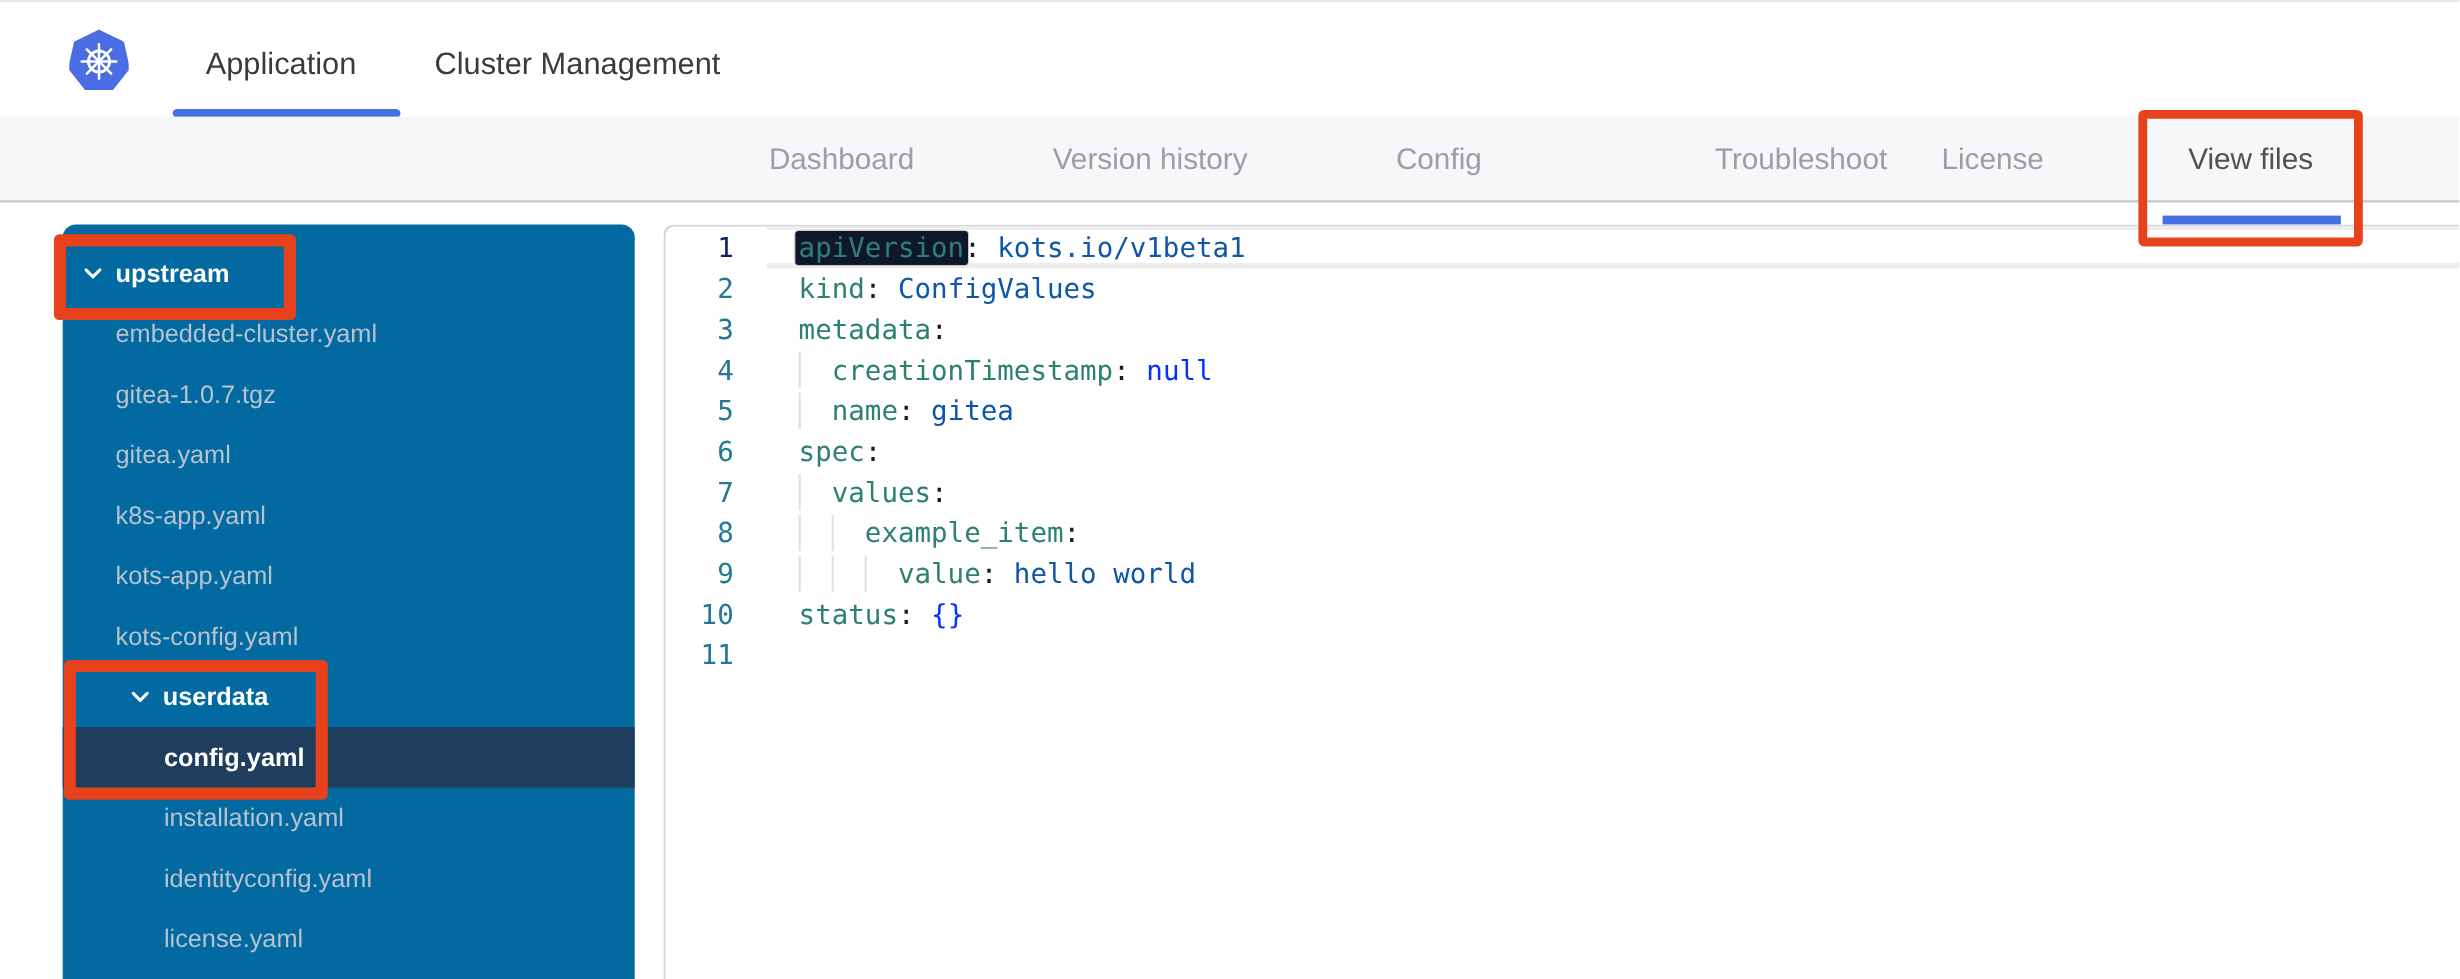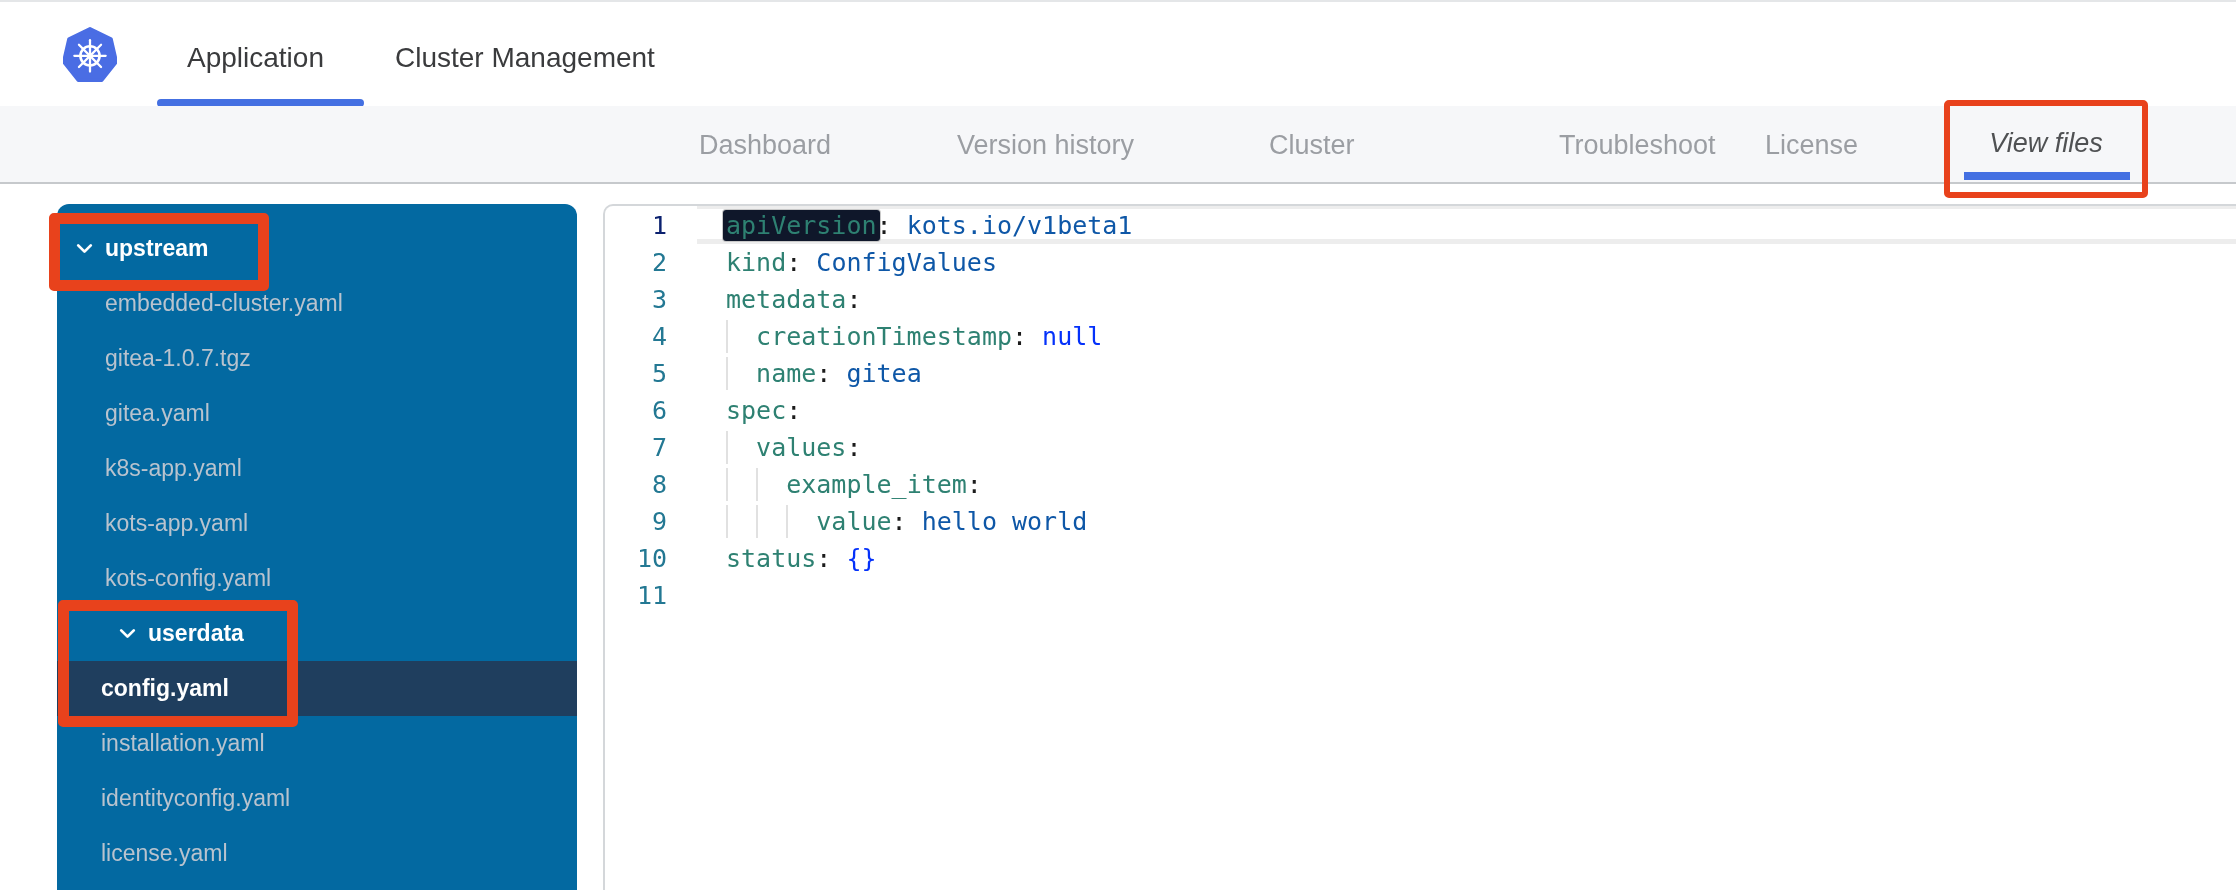--- a/index.html
+++ b/index.html
@@ -13,38 +13,38 @@
   .htab{position:absolute;top:40px;font-size:28px;font-weight:500;color:#3a3b3d;cursor:pointer;}
   .htab.app{left:187px;}
   .htab.cluster{left:395px;}
   .app-underline{position:absolute;left:157px;top:97px;width:207px;height:8px;
                  border-radius:4px;background:#4470e2;}
 
   
   .subnav{position:absolute;left:0;top:106px;width:100%;height:76px;background:#f6f7f9;
           border-bottom:2px solid #c6c9cc;}
   .subnav-item{position:absolute;top:24px;font-size:27px;color:#9b9ea3;cursor:pointer;white-space:nowrap;}
-  .vf-box{position:absolute;left:1944px;top:100px;width:204px;height:98px;
-          border:6px solid #0ea5e9;border-radius:5px;box-sizing:border-box;z-index:30;font-style:italic;}
+  .vf-box{position:absolute;left:1944px;top:100px;width:204px;height:124px;
+          border:8px solid #0ea5e9;border-radius:5px;box-sizing:border-box;z-index:30;}
   .vf-label{position:absolute;left:0;right:0;top:22px;text-align:center;
             font-size:27px;font-weight:500;color:#4f5153;cursor:pointer;}
   .vf-underline{position:absolute;left:14px;right:12px;bottom:12px;height:8px;background:#4470e2;}
 
   
   .sidebar{position:absolute;left:57px;top:204px;width:520px;height:824px;
            background:#0369a1;border-radius:12px 12px 0 0;padding-top:17px;box-sizing:border-box;z-index:5;}
   .trow{position:relative;height:55px;display:flex;align-items:center;
         font-size:23px;color:#b9c3ce;cursor:pointer;white-space:nowrap;}
   .trow.folder{font-weight:700;color:#ffffff;}
   .trow.selected{font-weight:700;color:#ffffff;background:#1f3e5e;}
   .trow .chev{display:inline-flex;margin-right:10px;}
   .trow.d0.folder{padding-left:17px;}
   .trow.d1.file{padding-left:48px;}
   .trow.d1.folder{padding-left:60px;}
-  .trow.d2.file{padding-left:44px;}
+  .trow.d2.file{padding-left:92px;}
 
   
   .annot{position:absolute;border:11px solid #e8421c;border-radius:5px;box-sizing:border-box;z-index:40;}
   .annot.upstream{left:49px;top:213px;width:220px;height:78px;}
   .annot.userdata{left:58px;top:600px;width:240px;height:127px;}
 
   
   .editor{position:absolute;left:603px;top:204px;right:0;bottom:0;background:#fff;
           border-top:2px solid #d4d7da;border-left:2px solid #d4d7da;border-radius:10px 0 0 0;}
   .curline{position:absolute;left:92px;right:0;top:0;height:38px;box-sizing:border-box;
@@ -87,21 +87,21 @@
       </g>
     </svg>
     <div class="htab app">Application</div>
     <div class="htab cluster">Cluster Management</div>
     <div class="app-underline"></div>
   </div>
 
   <div class="subnav">
       <div class="subnav-item" style="left: 699px;">Dashboard</div>
       <div class="subnav-item" style="left: 957px;">Version history</div>
-      <div class="subnav-item" style="left: 1269px;">Cluster</div>
+      <div class="subnav-item" style="left: 1269px;">Config</div>
       <div class="subnav-item" style="left: 1559px;">Troubleshoot</div>
       <div class="subnav-item" style="left: 1765px;">License</div>
     </div>
 
   <div class="vf-box annot-red" style="border-color: rgb(232, 66, 28);">
     <div class="vf-label">View files</div>
     <div class="vf-underline"></div>
   </div>
 
   <div class="sidebar">

